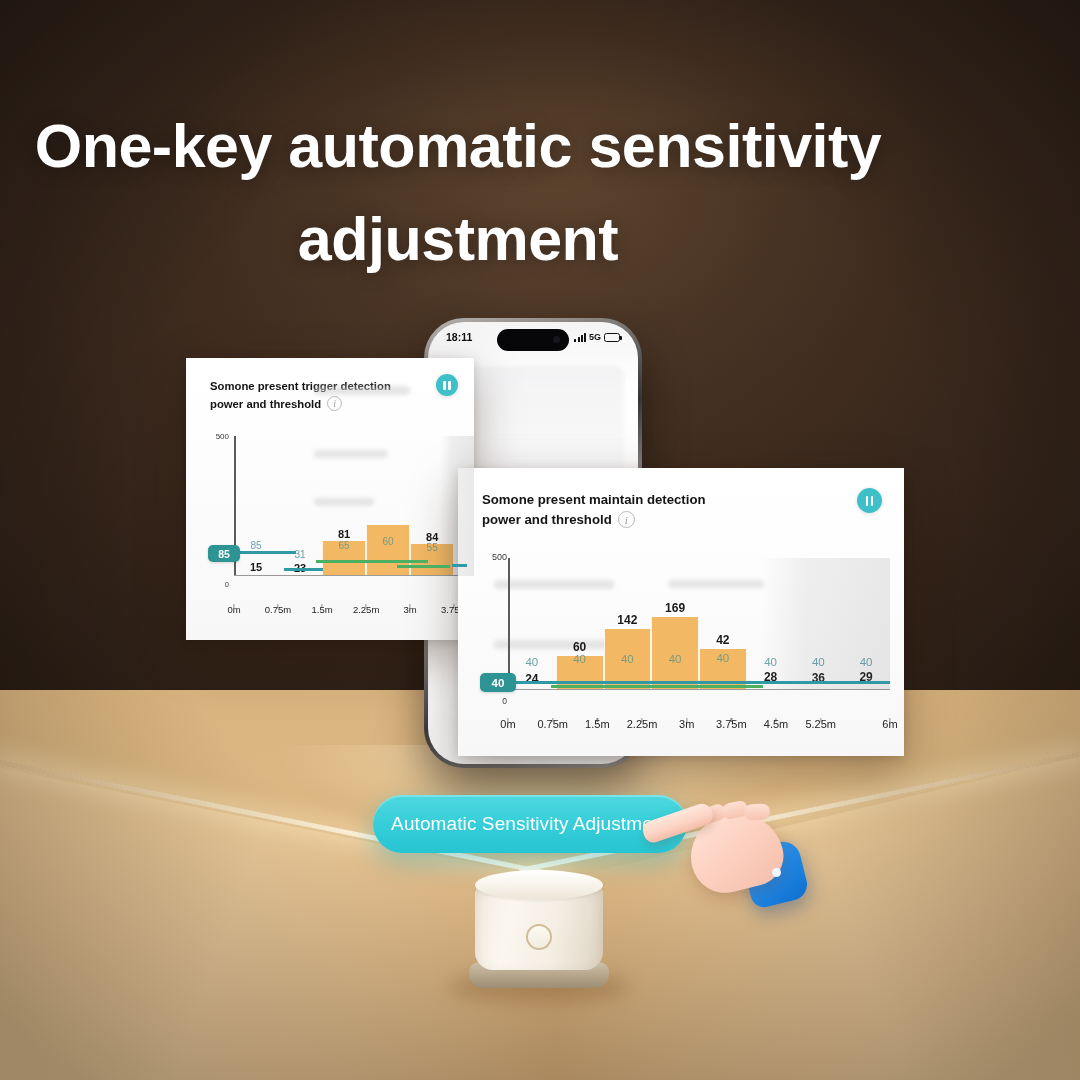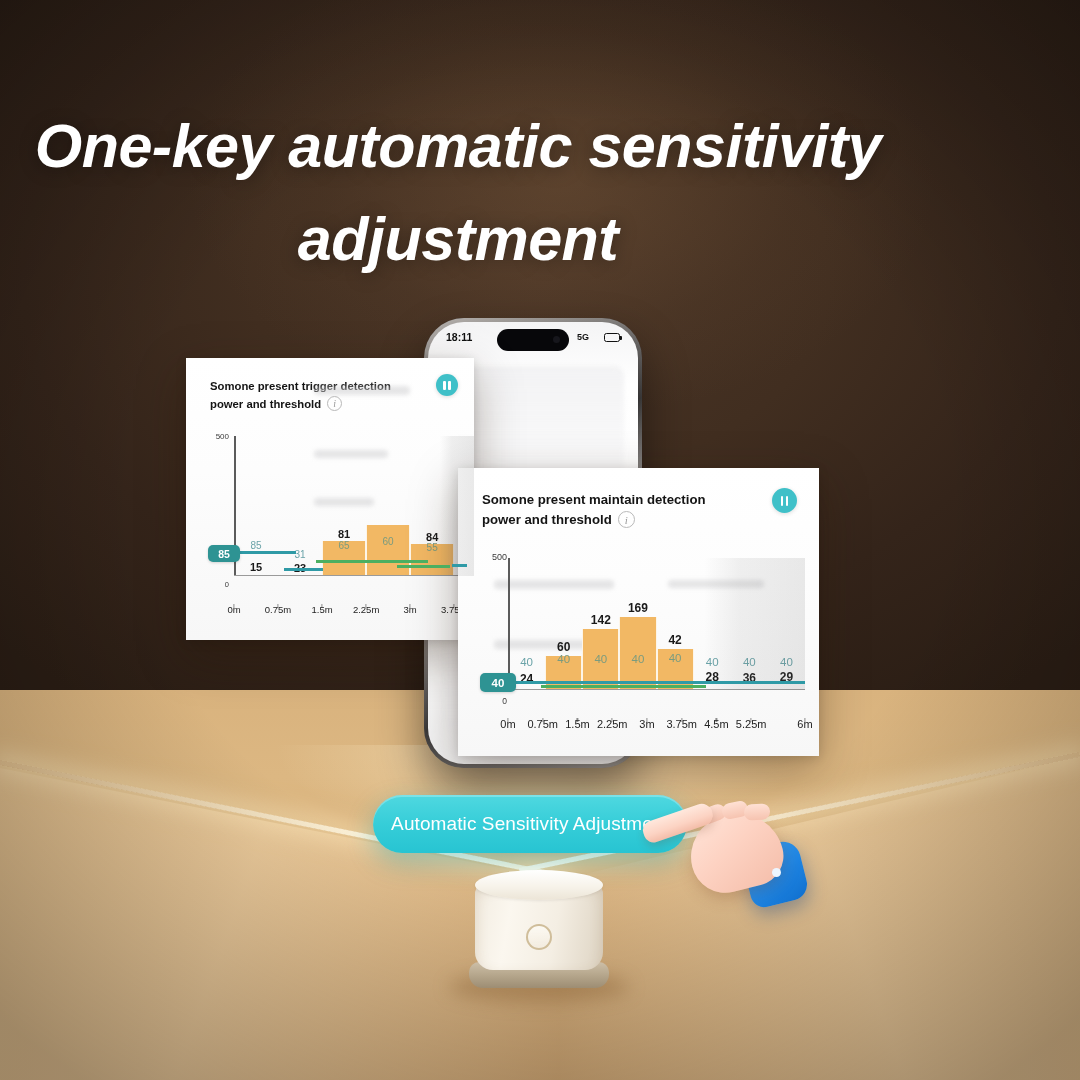--- a/index.html
+++ b/index.html
@@ -63,21 +63,20 @@
   }
 
   
   .headline {
     position:absolute; left:0; top:100px; width:916px;
     text-align:center; color:#ffffff;
     font-size:61px; font-weight:700; line-height:1.52;
     letter-spacing:-0.5px;
     text-shadow:0 2px 18px rgba(0,0,0,0.35);
     white-space:pre-line;
-    font-style:italic;
   }
 
   
   .phone {
     position:absolute; left:424px; top:318px; width:218px; height:450px;
     border-radius:40px;
     background:linear-gradient(145deg,#2b2b2e 0%, #17171a 40%, #3a3a3e 100%);
     padding:4px;
     box-shadow:0 22px 46px rgba(0,0,0,0.45), 0 2px 6px rgba(255,255,255,0.12) inset;
   }
@@ -89,21 +88,21 @@
   .phone-screen {
     position:absolute; inset:4px; border-radius:36px;
     background:linear-gradient(180deg,#f4f4f5 0%, #ffffff 14%, #fbfbfb 80%, #f2f2f3 100%);
     overflow:hidden;
   }
   .statusbar {
     position:absolute; left:0; top:0; width:100%; height:30px;
     display:flex; align-items:center; justify-content:space-between;
     padding:0 18px; color:#111; font-size:10.5px; font-weight:700;
   }
-  .sb-right { display:flex; align-items:center; gap:15px; }
+  .sb-right { display:flex; align-items:center; gap:3px; }
   .bars { display:flex; align-items:flex-end; gap:1.2px; height:9px; }
   .bars i { display:block; width:2px; background:#111; border-radius:0.5px; }
   .bars i:nth-child(1){height:3px;} .bars i:nth-child(2){height:5px;}
   .bars i:nth-child(3){height:7px;} .bars i:nth-child(4){height:9px;}
   .net { font-size:9px; font-weight:700; letter-spacing:0; }
   .batt {
     width:16px; height:9px; border:1.2px solid #111; border-radius:2.5px;
     position:relative; padding:1px;
   }
   .batt::after{ content:""; position:absolute; right:-3px; top:2.5px; width:1.6px; height:3.5px; background:#111; border-radius:0 1px 1px 0;}
@@ -125,21 +124,21 @@
   }
 
   
   .card {
     position:absolute;
     background:linear-gradient(180deg,#ffffff 0%, #fdfdfd 40%, #f7f7f7 100%);
     box-shadow:0 16px 44px rgba(40,24,10,0.34), 0 2px 10px rgba(0,0,0,0.14);
     overflow:hidden;
   }
   .card.back  { left:186px; top:358px; width:288px; height:282px; }
-  .card.front { left:458px; top:468px; width:361px; height:288px; }
+  .card.front { left:458px; top:468px; width:446px; height:288px; }
 
   .card-head { position:relative; }
   .card.back .card-head  { padding:18px 16px 0 24px; }
   .card.front .card-head { padding:22px 22px 0 24px; }
 
   .card-title {
     color:#141414; font-weight:700; line-height:1.42;
     white-space:pre-line; display:inline;
   }
   .card.back .card-title  { font-size:11.3px; }

